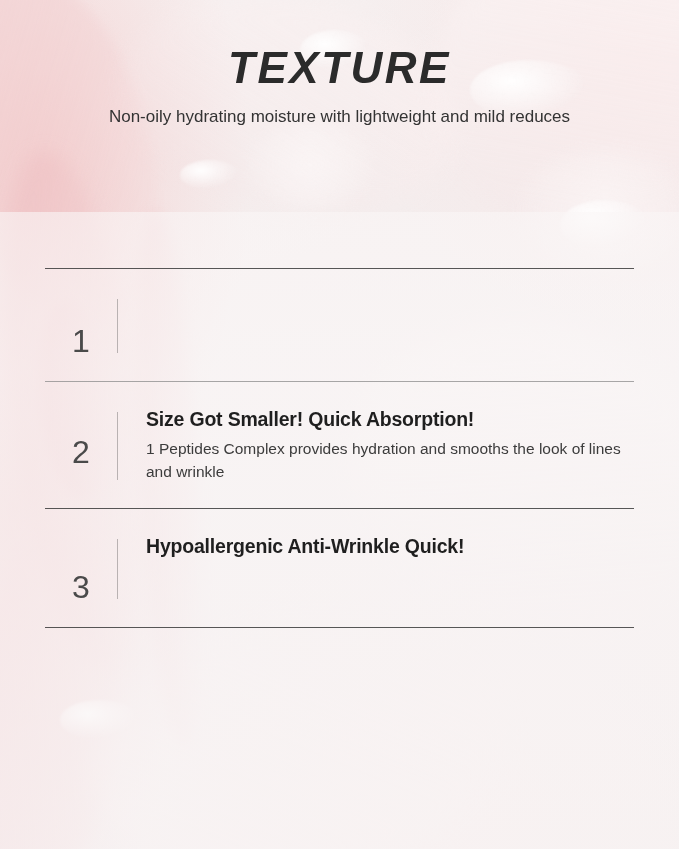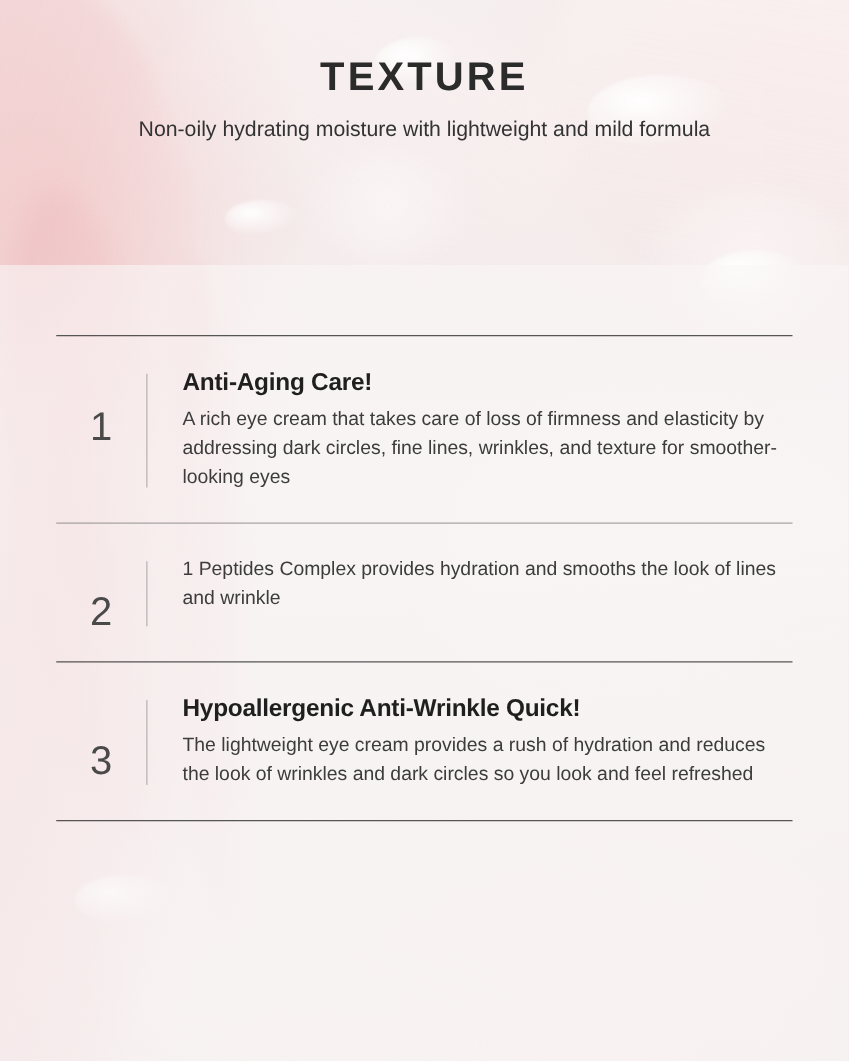--- a/index.html
+++ b/index.html
@@ -71,25 +71,26 @@
   
   .header {
     position: absolute;
     left: 0; right: 0; top: 0;
     height: 212px;
     text-align: center;
   }
   .title {
     margin: 0;
     padding-top: 43px;
-    font-size: 32px;
+    font-size: 44px;
     letter-spacing: 2.5px;
     font-weight: 700;
     color: #2b2b2b;
     font-family: "Liberation Sans", sans-serif;
+    font-style: italic;
   }
   .subtitle {
     margin: 14px 0 0 0;
     font-size: 17px;
     color: #333333;
     font-weight: 400;
   }
 
   
   .features {
@@ -171,53 +172,49 @@
     <div class="gloss" style="left:300px;top:30px;width:70px;height:40px;"></div>
     <div class="gloss" style="left:470px;top:60px;width:120px;height:60px;"></div>
     <div class="gloss" style="left:560px;top:200px;width:90px;height:50px;"></div>
     <div class="gloss" style="left:180px;top:160px;width:60px;height:30px;"></div>
     <div class="gloss" style="left:60px;top:700px;width:80px;height:40px;"></div>
   </div>
   <div class="veil"></div>
 
   <div class="header">
     <h1 class="title">TEXTURE</h1>
-    <p class="subtitle">Non-oily hydrating moisture with lightweight and mild formula</p>
+    <p class="subtitle">Non-oily hydrating moisture with lightweight and mild reduces</p>
   </div>
 
   <div class="features">
 
     <div class="rule"></div>
 
     <div class="feature f1">
       <div class="num">1</div>
       <div class="divider"></div>
-      <div class="ftext">
-        <p class="fhead">Anti-Aging Care!</p>
-        <p class="fbody">A rich eye cream that takes care of loss of firmness and elasticity by addressing dark circles, fine lines, wrinkles, and texture for smoother-looking eyes</p>
-      </div>
     </div>
 
     <div class="rule thin"></div>
 
     <div class="feature f2">
       <div class="num">2</div>
       <div class="divider"></div>
       <div class="ftext">
+        <p class="fhead">Size Got Smaller! Quick Absorption!</p>
         <p class="fbody">1 Peptides Complex provides hydration and smooths the look of lines and wrinkle</p>
       </div>
     </div>
 
     <div class="rule"></div>
 
     <div class="feature f3">
       <div class="num">3</div>
       <div class="divider"></div>
       <div class="ftext">
         <p class="fhead">Hypoallergenic Anti-Wrinkle Quick!</p>
-        <p class="fbody">The lightweight eye cream provides a rush of hydration and reduces the look of wrinkles and dark circles so you look and feel refreshed</p>
       </div>
     </div>
 
     <div class="rule"></div>
 
   </div>
 </div>
 
 </body></html>

